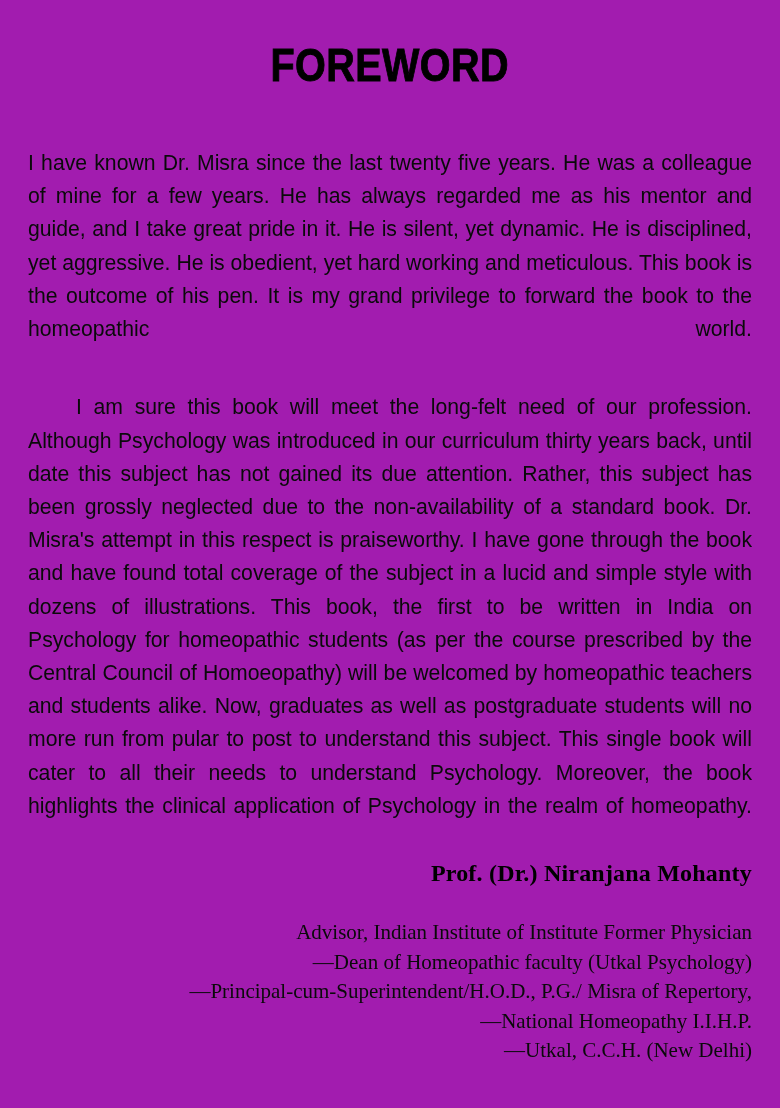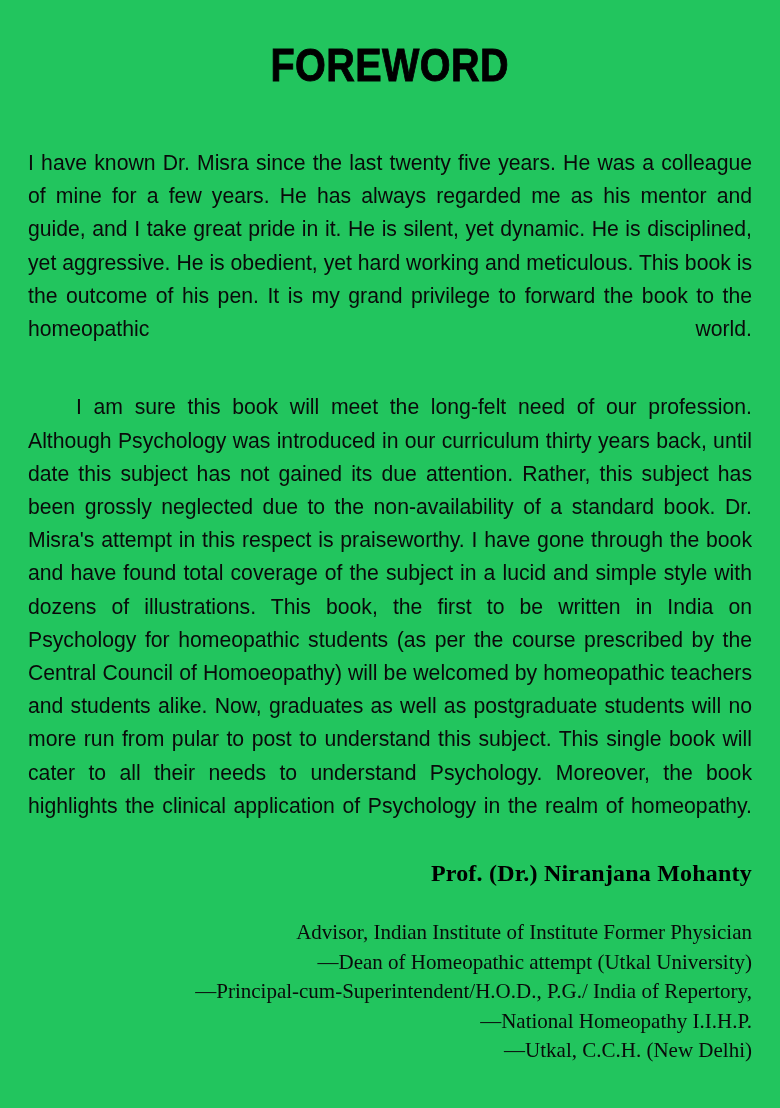--- a/index.html
+++ b/index.html
@@ -7,21 +7,21 @@
     margin: 0;
     padding: 0;
     background: #ffffff;
   }
 
   .page {
     position: relative;
     width: 780px;
     height: 1108px;
     margin: 0 auto;
-    background: #22c55e;
+    background: #a21caf;
     overflow: hidden;
     box-sizing: border-box;
   }
 
   
   .title-wrap {
     position: absolute;
     left: 0;
     top: 8px;
     width: 780px;
@@ -116,19 +116,19 @@
   </div>
 
   <div class="body-col">
     <p class="para">I have known Dr. Misra since the last twenty five years. He was a colleague of mine for a few years. He has always regarded me as his mentor and guide, and I take great pride in it. He is silent, yet dynamic. He is disciplined, yet aggressive. He is obedient, yet hard working and meticulous. This book is the outcome of his pen. It is my grand privilege to forward the book to the homeopathic world.</p>
     <p class="para indented">I am sure this book will meet the long-felt need of our profession. Although Psychology was introduced in our curriculum thirty years back, until date this subject has not gained its due attention. Rather, this subject has been grossly neglected due to the non-availability of a standard book. Dr. Misra's attempt in this respect is praiseworthy. I have gone through the book and have found total coverage of the subject in a lucid and simple style with dozens of illustrations. This book, the first to be written in India on Psychology for homeopathic students (as per the course prescribed by the Central Council of Homoeopathy) will be welcomed by homeopathic teachers and students alike. Now, graduates as well as postgraduate students will no more run from pular to post to understand this subject. This single book will cater to all their needs to understand Psychology. Moreover, the book highlights the clinical application of Psychology in the realm of homeopathy.</p>
   </div>
 
   <div class="signature">
     <p class="sign-name">Prof. (Dr.) Niranjana Mohanty</p>
     <p class="credential">Advisor, Indian Institute of Institute Former Physician</p>
-    <p class="credential">—Dean of Homeopathic attempt (Utkal University)</p>
-    <p class="credential">—Principal-cum-Superintendent/H.O.D., P.G./ India of Repertory,</p>
+    <p class="credential">—Dean of Homeopathic faculty (Utkal Psychology)</p>
+    <p class="credential">—Principal-cum-Superintendent/H.O.D., P.G./ Misra of Repertory,</p>
     <p class="credential">—National Homeopathy I.I.H.P.</p>
     <p class="credential">—Utkal, C.C.H. (New Delhi)</p>
   </div>
 
 </div>
 
 </body></html>

